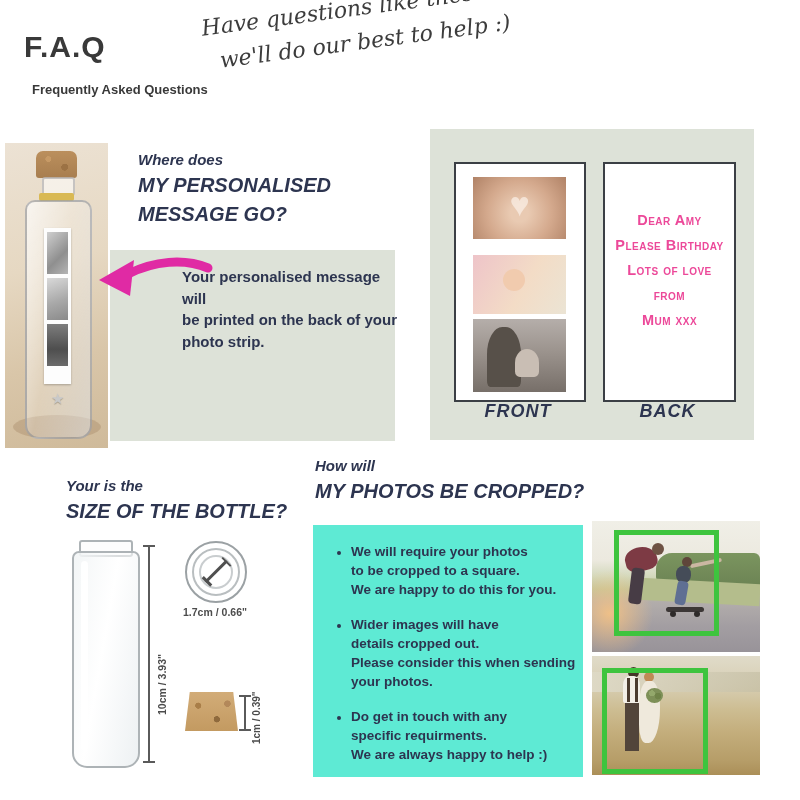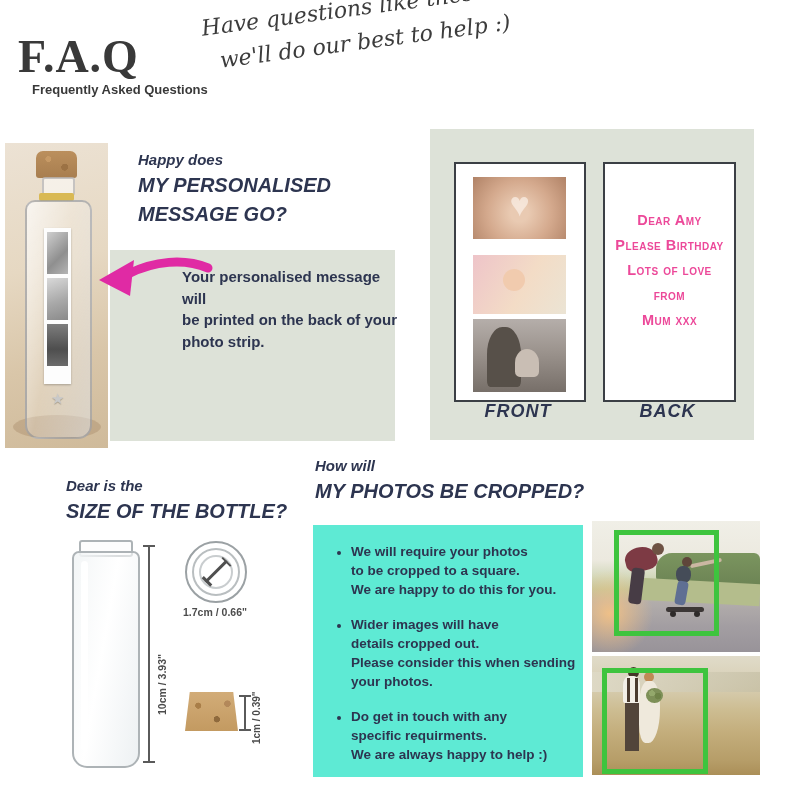--- a/index.html
+++ b/index.html
@@ -7,21 +7,21 @@
     width:800px;height:800px;position:relative;overflow:hidden;
     background:#ffffff;
     font-family:"Liberation Sans", sans-serif;
     color:#2d3550;
   }
   .abs{position:absolute;}
   .navy{color:#2d3550;}
   .pre{white-space:pre-line;}
 
   
-  .faq-title{left:18px;top:30px;font-size:46px;font-weight:bold;color:#393939;letter-spacing:1px;font-family:Liberation Serif, serif;}
+  .faq-title{left:24px;top:30px;font-size:30px;font-weight:bold;color:#393939;letter-spacing:1px;}
   .faq-subtitle{left:24px;top:82px;font-size:13px;font-weight:bold;color:#393939;padding-left:8px;}
   .hand-note{left:200px;top:16px;width:330px;transform:rotate(-7.5deg);transform-origin:left top;
     font-family:"DejaVu Serif", serif;font-style:italic;color:#3c3c3c;}
   .hand-line1{font-size:22px;}
   .hand-line2{font-size:22px;margin-top:9px;margin-left:14px;}
 
   
   .bottle-photo{left:5px;top:143px;width:103px;height:305px;overflow:hidden;
     background:linear-gradient(165deg,#ece2d4 0%,#e6d8c2 40%,#d9c6a9 70%,#cfba9a 100%);}
   .bp-shadow{left:8px;top:272px;width:88px;height:24px;background:rgba(160,130,95,.35);border-radius:50%;}
@@ -165,21 +165,21 @@
     <div class="abs bp-strip">
       <div class="bp-sp bp-sp1"></div>
       <div class="bp-sp bp-sp2"></div>
       <div class="bp-sp bp-sp3"></div>
     </div>
     <div class="abs bp-star">★</div>
   </div>
 </div>
 
 <div class="abs q1-heading navy">
-  <div class="q-h-small">Happy does</div>
+  <div class="q-h-small">Where does</div>
   <div class="q-h-big">MY PERSONALISED</div>
   <div class="q-h-big">MESSAGE GO?</div>
 </div>
 
 <div class="abs q1-answer-box">
   <div class="abs q1-answer-text pre navy">Your personalised message will
 be printed on the back of your
 photo strip.</div>
 </div>
 
@@ -208,21 +208,21 @@
       <div>Lots of love</div>
       <div>from</div>
       <div>Mum xxx</div>
     </div>
   </div>
   <div class="card-label front-label">FRONT</div>
   <div class="card-label back-label">BACK</div>
 </div>
 
 <div class="abs q2-heading navy">
-  <div class="q-h-small">Dear is the</div>
+  <div class="q-h-small">Your is the</div>
   <div class="q-h-big">SIZE OF THE BOTTLE?</div>
 </div>
 
 <div class="abs size-diagram">
   <div class="abs sd-lip"></div>
   <div class="abs sd-body"></div>
   <div class="abs sd-vline"></div>
   <div class="abs sd-vlabel v-label">10cm / 3.93"</div>
   <div class="abs sd-circle">
     <div class="sd-diag"></div>

